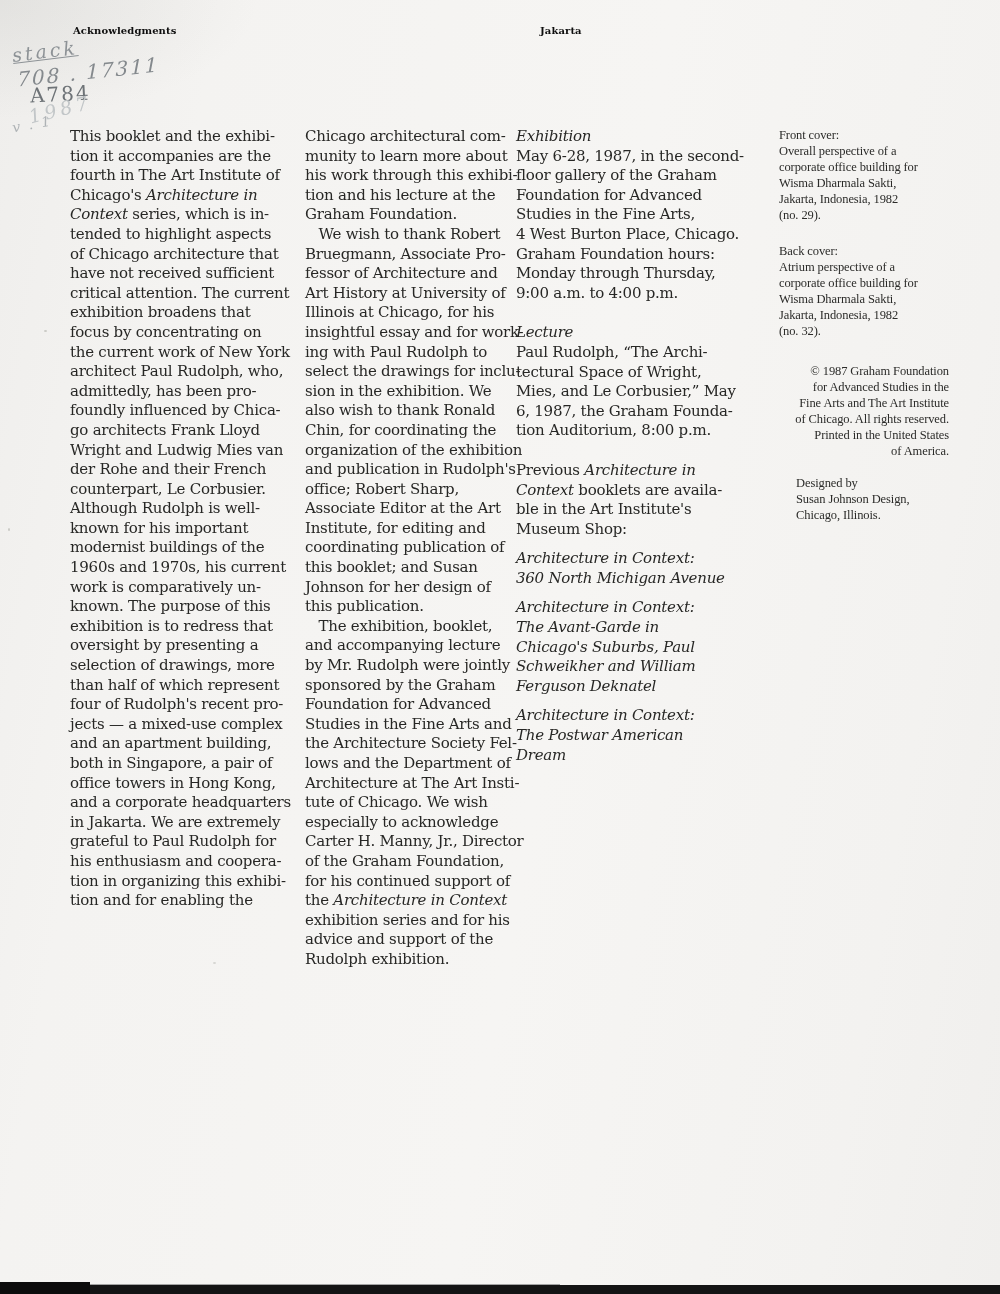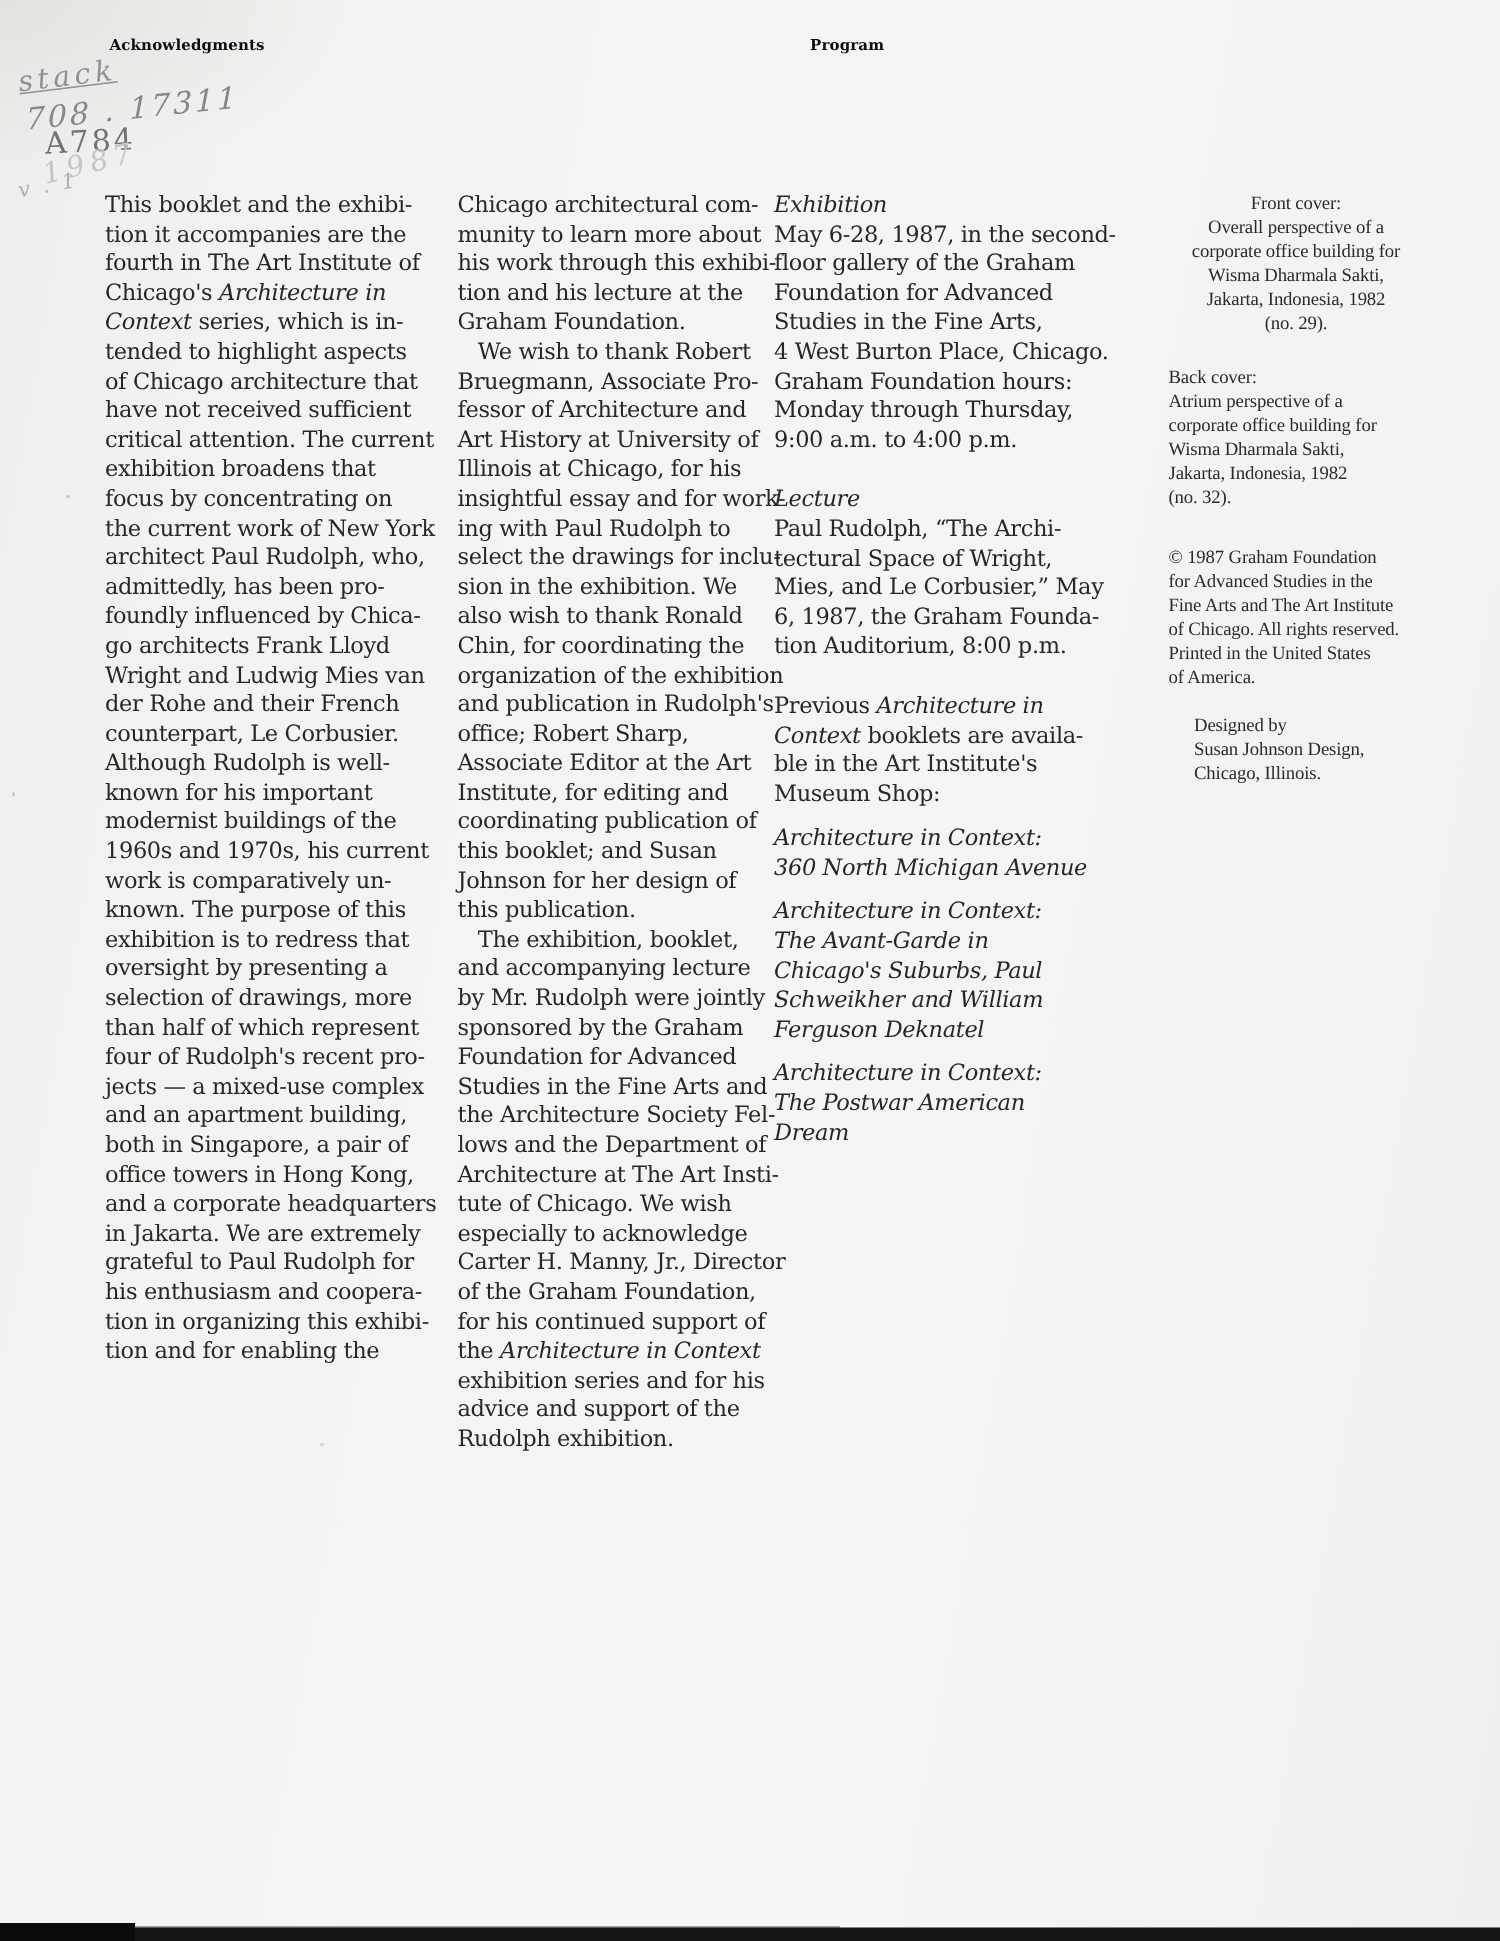--- a/index.html
+++ b/index.html
@@ -55,21 +55,21 @@
     background:radial-gradient(ellipse at 0% 0%,rgba(190,190,186,.25),rgba(190,190,186,0) 70%);}
 </style>
 </head>
 <body>
 
 <div id="page">
 
   <div id="shade-tl"></div>
 
   <div class="hdr" id="hdr-left">Acknowledgments</div>
-  <div class="hdr" id="hdr-right">Program</div>
+  <div class="hdr" id="hdr-right">Jakarta</div>
 
   <div class="pencil" id="pencil-word">stack</div>
   <div class="pencil" id="pencil-call1">708 . 17311</div>
   <div class="pencil" id="pencil-call2">A784</div>
   <div class="pencil" id="pencil-call3">1987</div>
   <div class="pencil" id="pencil-call4">v . 1</div>
 
   <div class="bodycol" id="col-1">
       <div class="block" style="margin-top: 0px;">
         <div class="tline"><span>This booklet and the exhibi-</span></div>
@@ -198,37 +198,37 @@
         <div class="tline"><span class="it">Schweikher and William</span></div>
         <div class="tline"><span class="it">Ferguson Deknatel</span></div>
       </div>
       <div class="block" style="margin-top: 10px;">
         <div class="tline"><span class="it">Architecture in Context:</span></div>
         <div class="tline"><span class="it">The Postwar American</span></div>
         <div class="tline"><span class="it">Dream</span></div>
       </div>
     </div>
   <div class="smallcol" id="col-4">
-      <div class="block" style="margin-top: 0px; text-align: center;">
+      <div class="block" style="margin-top: 0px;">
         <div class="tline"><span>Front cover:</span></div>
         <div class="tline"><span>Overall perspective of a</span></div>
         <div class="tline"><span>corporate office building for</span></div>
         <div class="tline"><span>Wisma Dharmala Sakti,</span></div>
         <div class="tline"><span>Jakarta, Indonesia, 1982</span></div>
         <div class="tline"><span>(no. 29).</span></div>
       </div>
       <div class="block" style="margin-top: 20px;">
         <div class="tline"><span>Back cover:</span></div>
         <div class="tline"><span>Atrium perspective of a</span></div>
         <div class="tline"><span>corporate office building for</span></div>
         <div class="tline"><span>Wisma Dharmala Sakti,</span></div>
         <div class="tline"><span>Jakarta, Indonesia, 1982</span></div>
         <div class="tline"><span>(no. 32).</span></div>
       </div>
-      <div class="block" style="margin-top: 24px;">
+      <div class="block" style="margin-top: 24px; text-align: right;">
         <div class="tline"><span>© 1987 Graham Foundation</span></div>
         <div class="tline"><span>for Advanced Studies in the</span></div>
         <div class="tline"><span>Fine Arts and The Art Institute</span></div>
         <div class="tline"><span>of Chicago. All rights reserved.</span></div>
         <div class="tline"><span>Printed in the United States</span></div>
         <div class="tline"><span>of America.</span></div>
       </div>
       <div class="block" style="margin-top: 16px; margin-left: 17px;">
         <div class="tline"><span>Designed by</span></div>
         <div class="tline"><span>Susan Johnson Design,</span></div>

